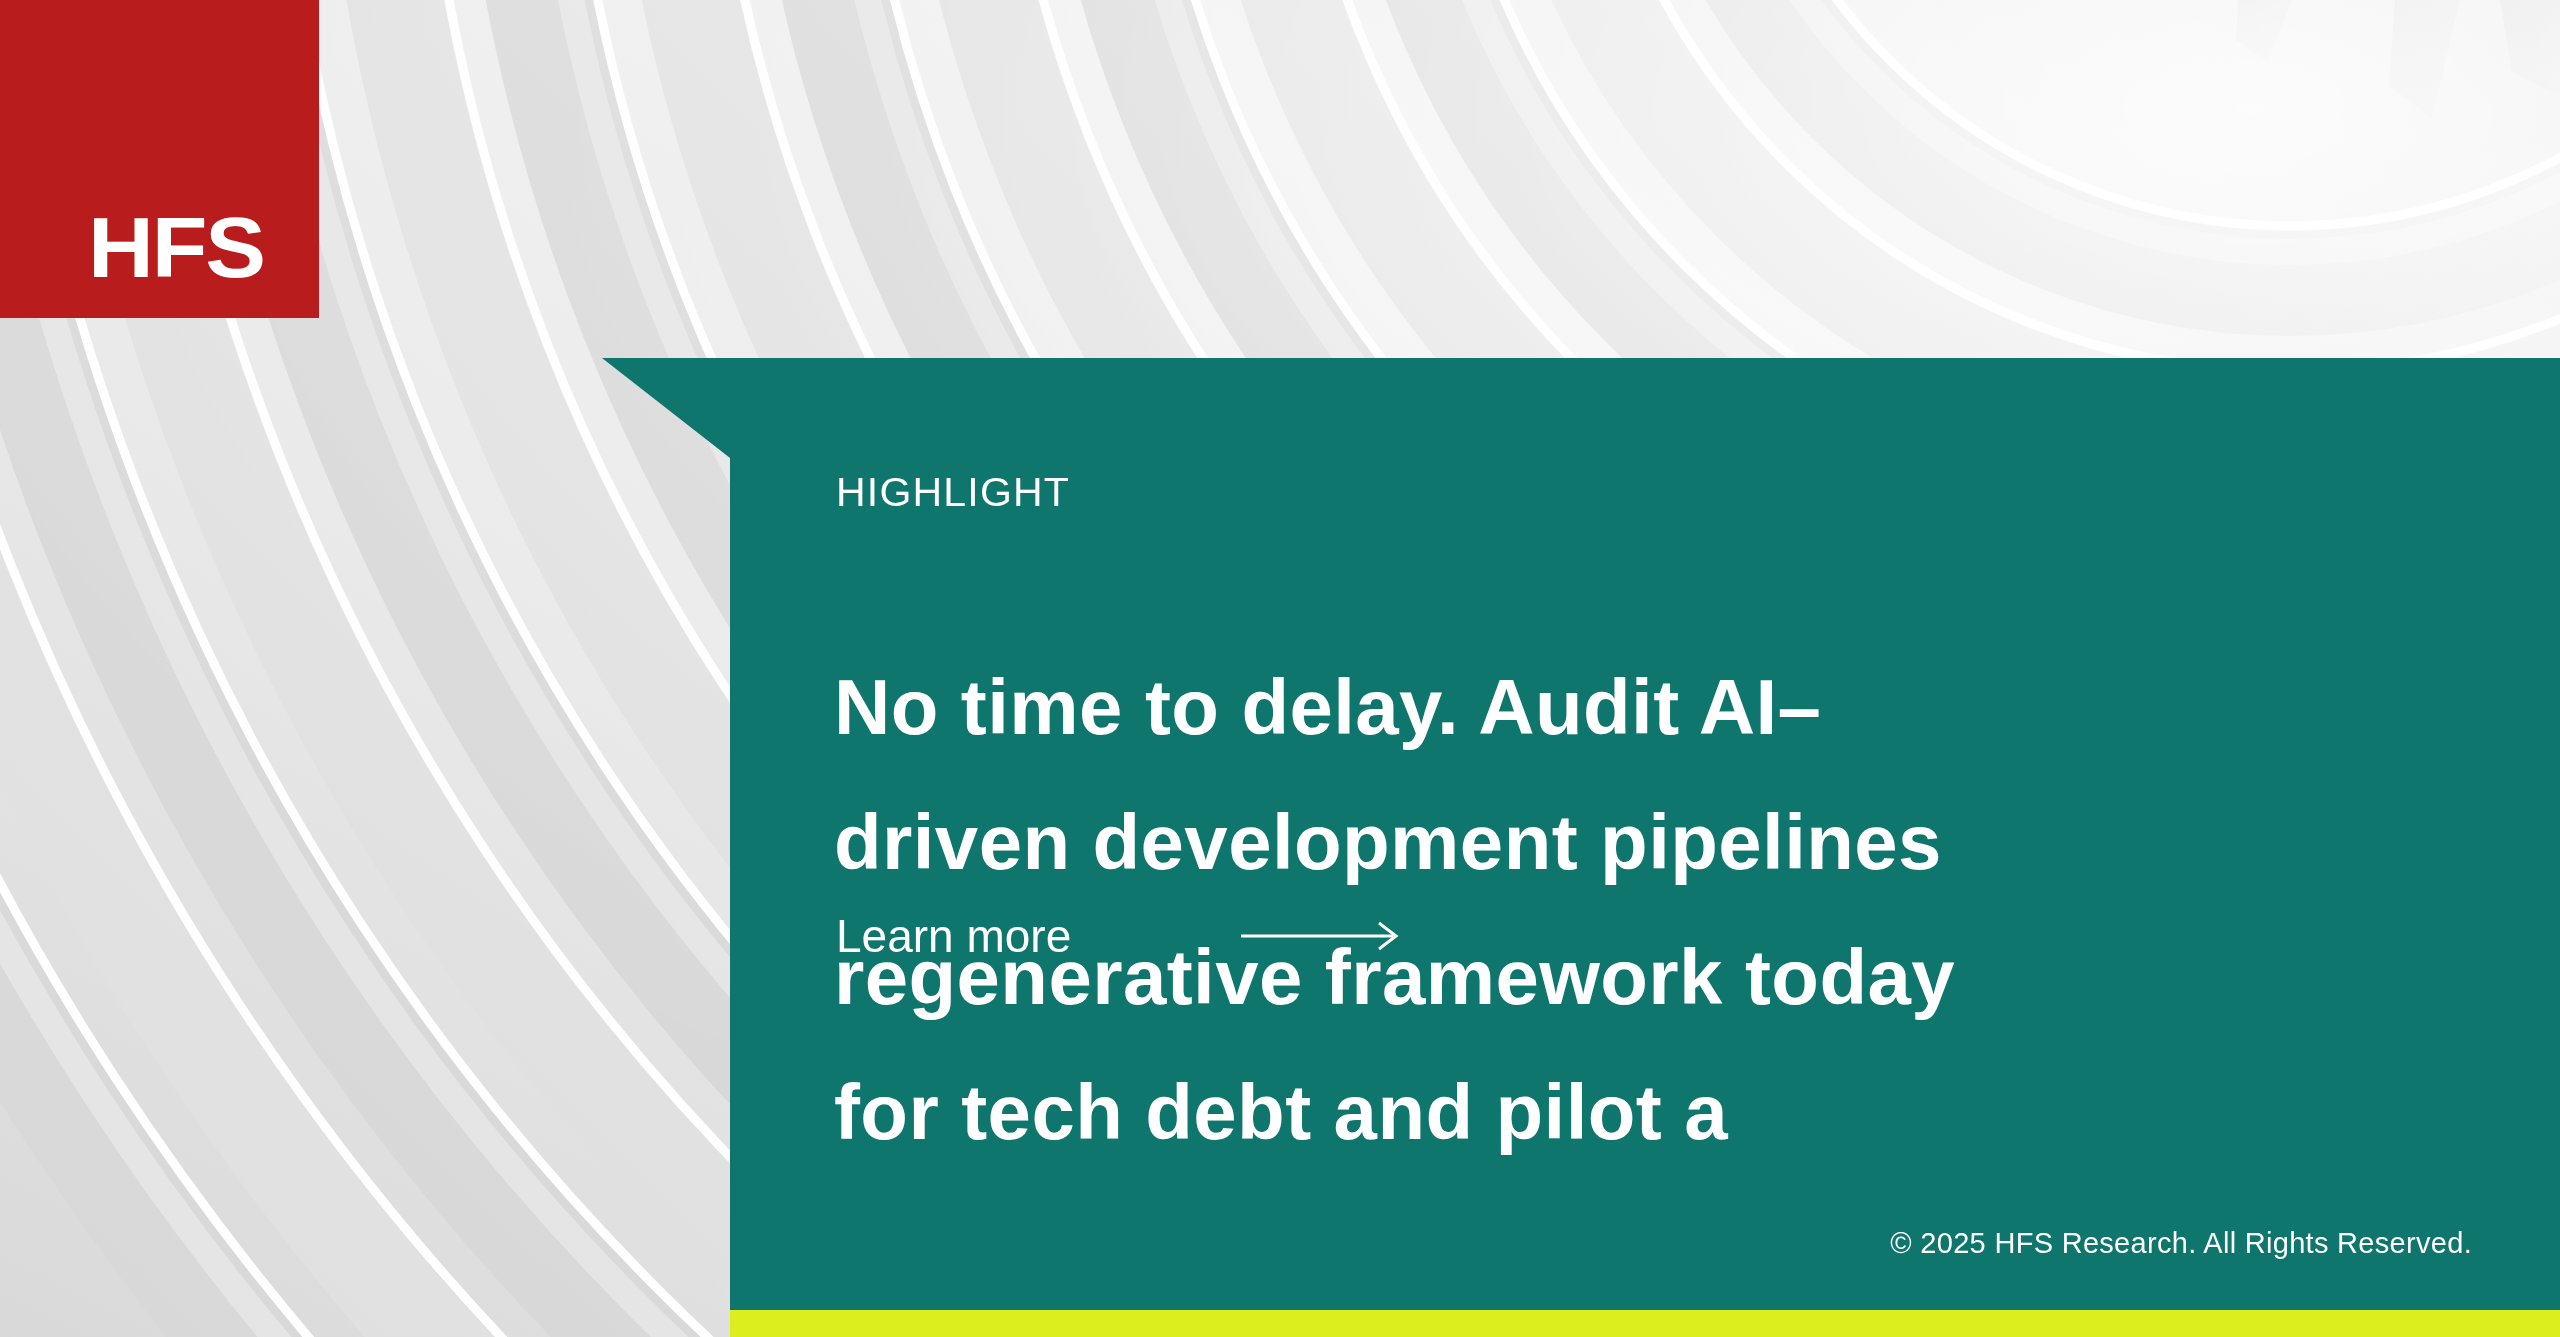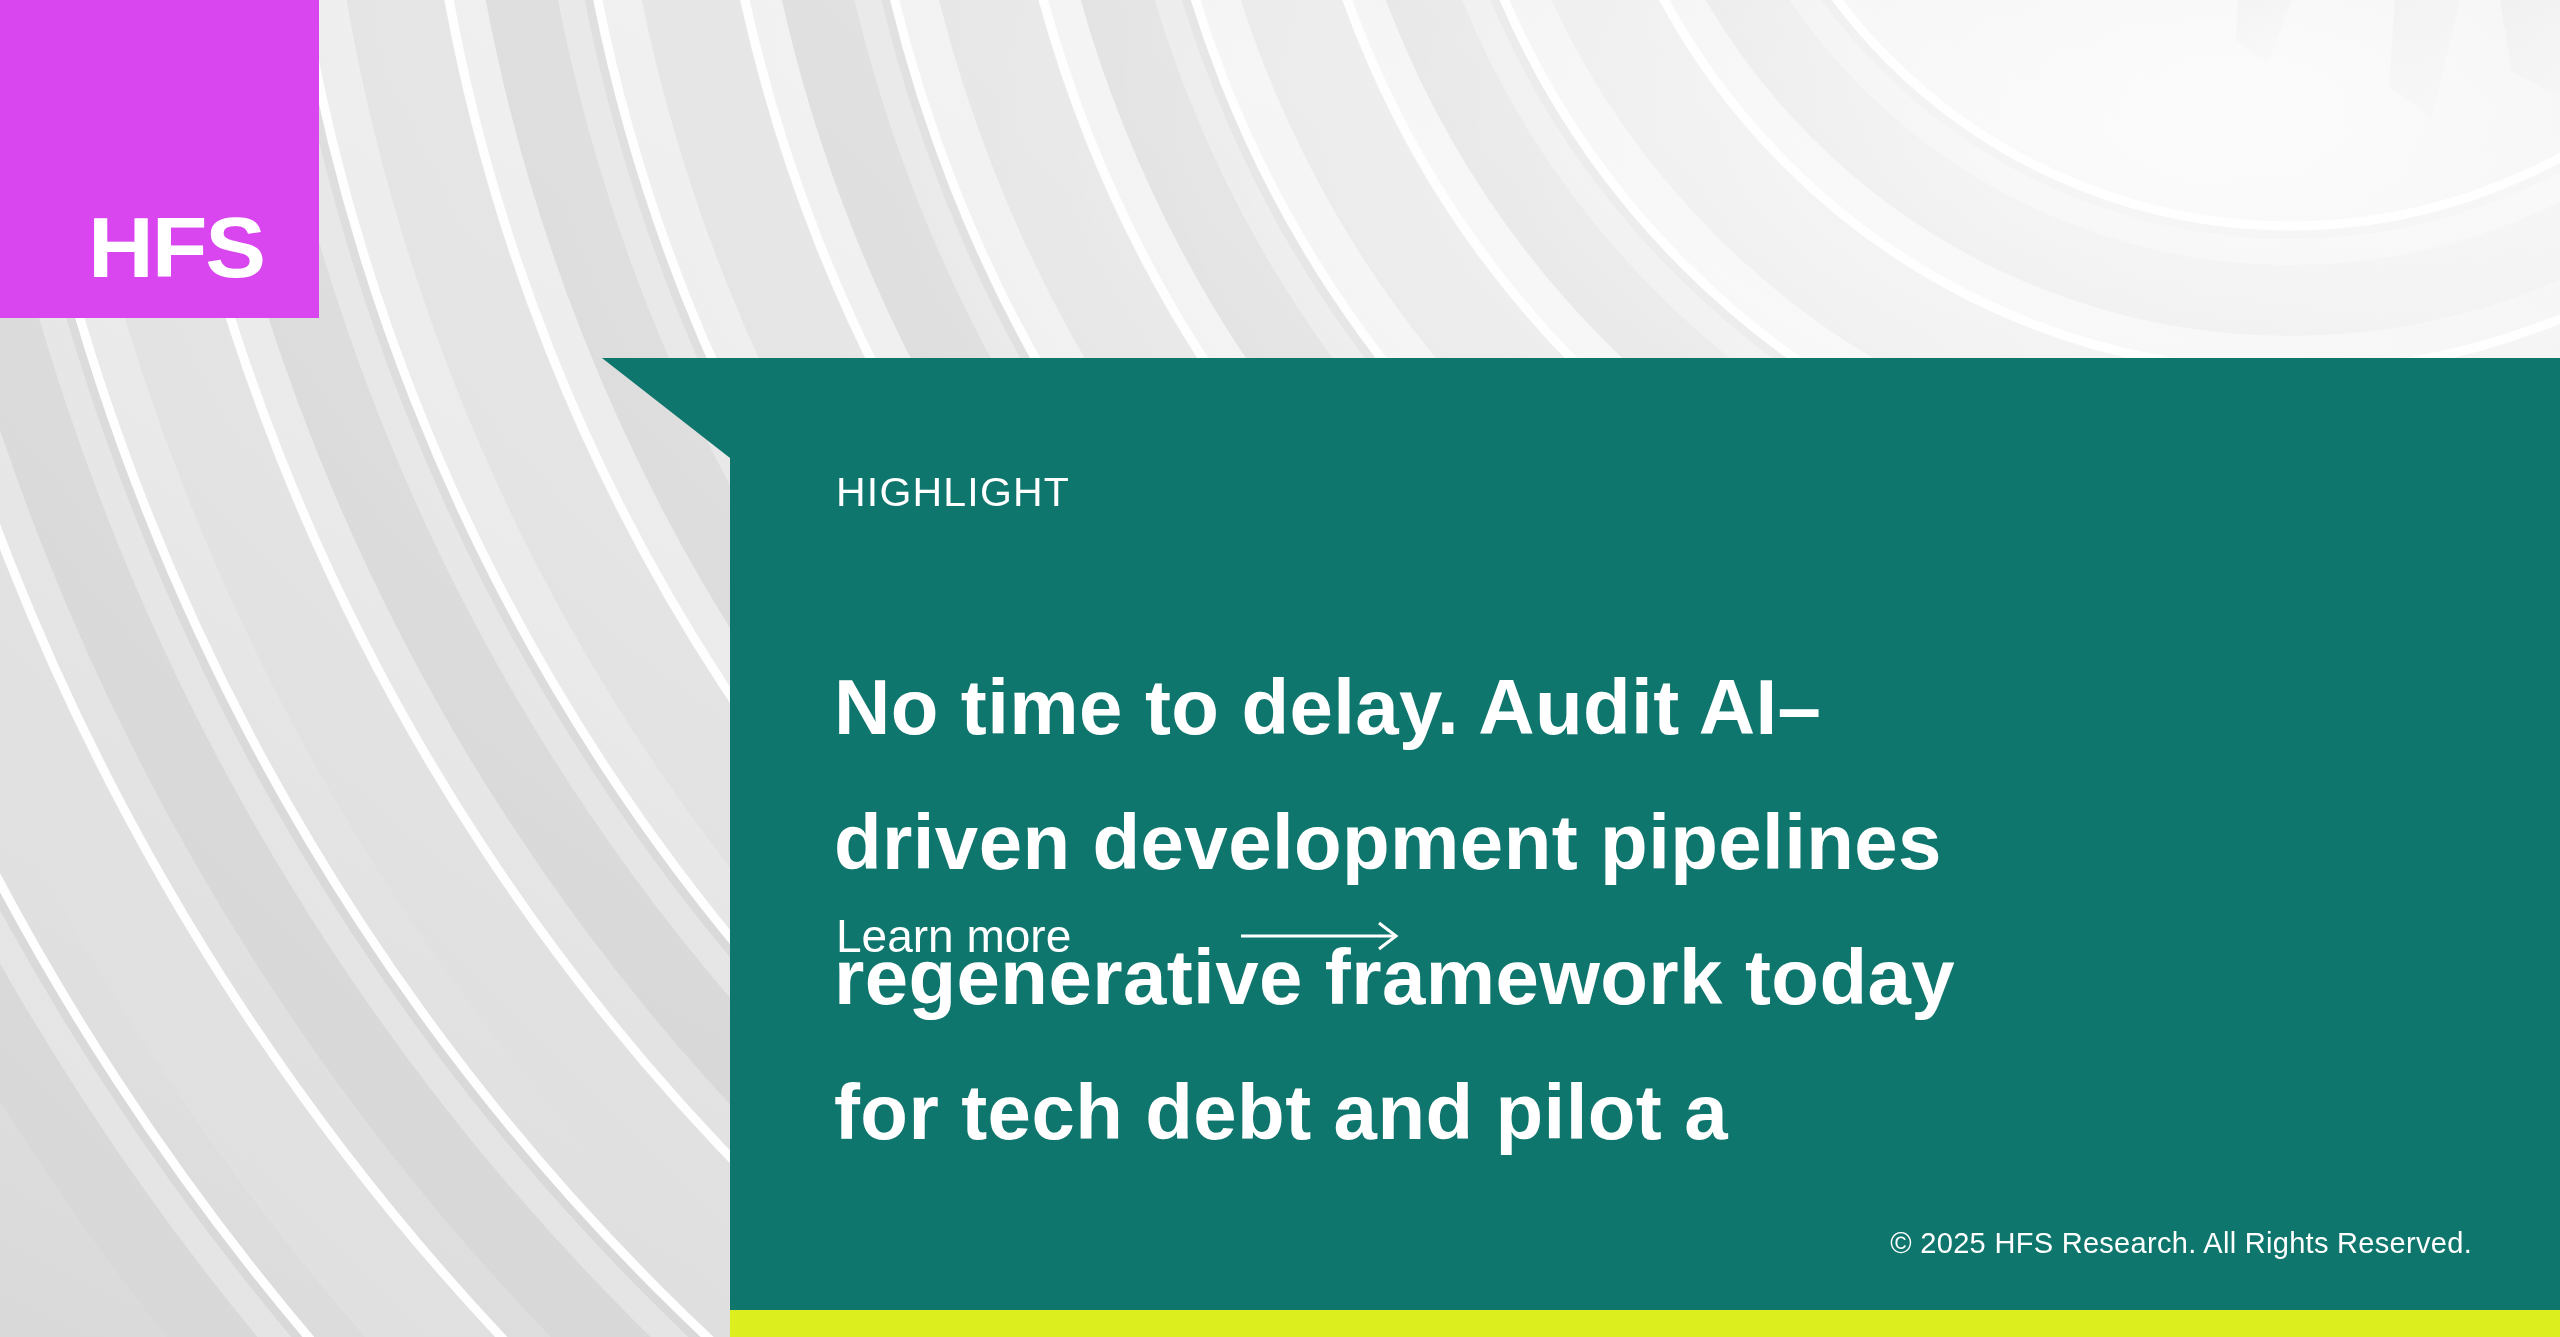--- a/index.html
+++ b/index.html
@@ -29,21 +29,21 @@
     display: block;
   }
 
   
   #logo-block {
     position: absolute;
     left: 0;
     top: 0;
     width: 319px;
     height: 318px;
-    background: #d946ef;
+    background: #b91c1c;
     z-index: 5;
   }
   #logo-wordmark {
     position: absolute;
     left: 88px;
     bottom: 28px;
     color: #ffffff;
     font-family: "Liberation Sans", sans-serif;
     font-weight: 700;
     font-size: 86px;

